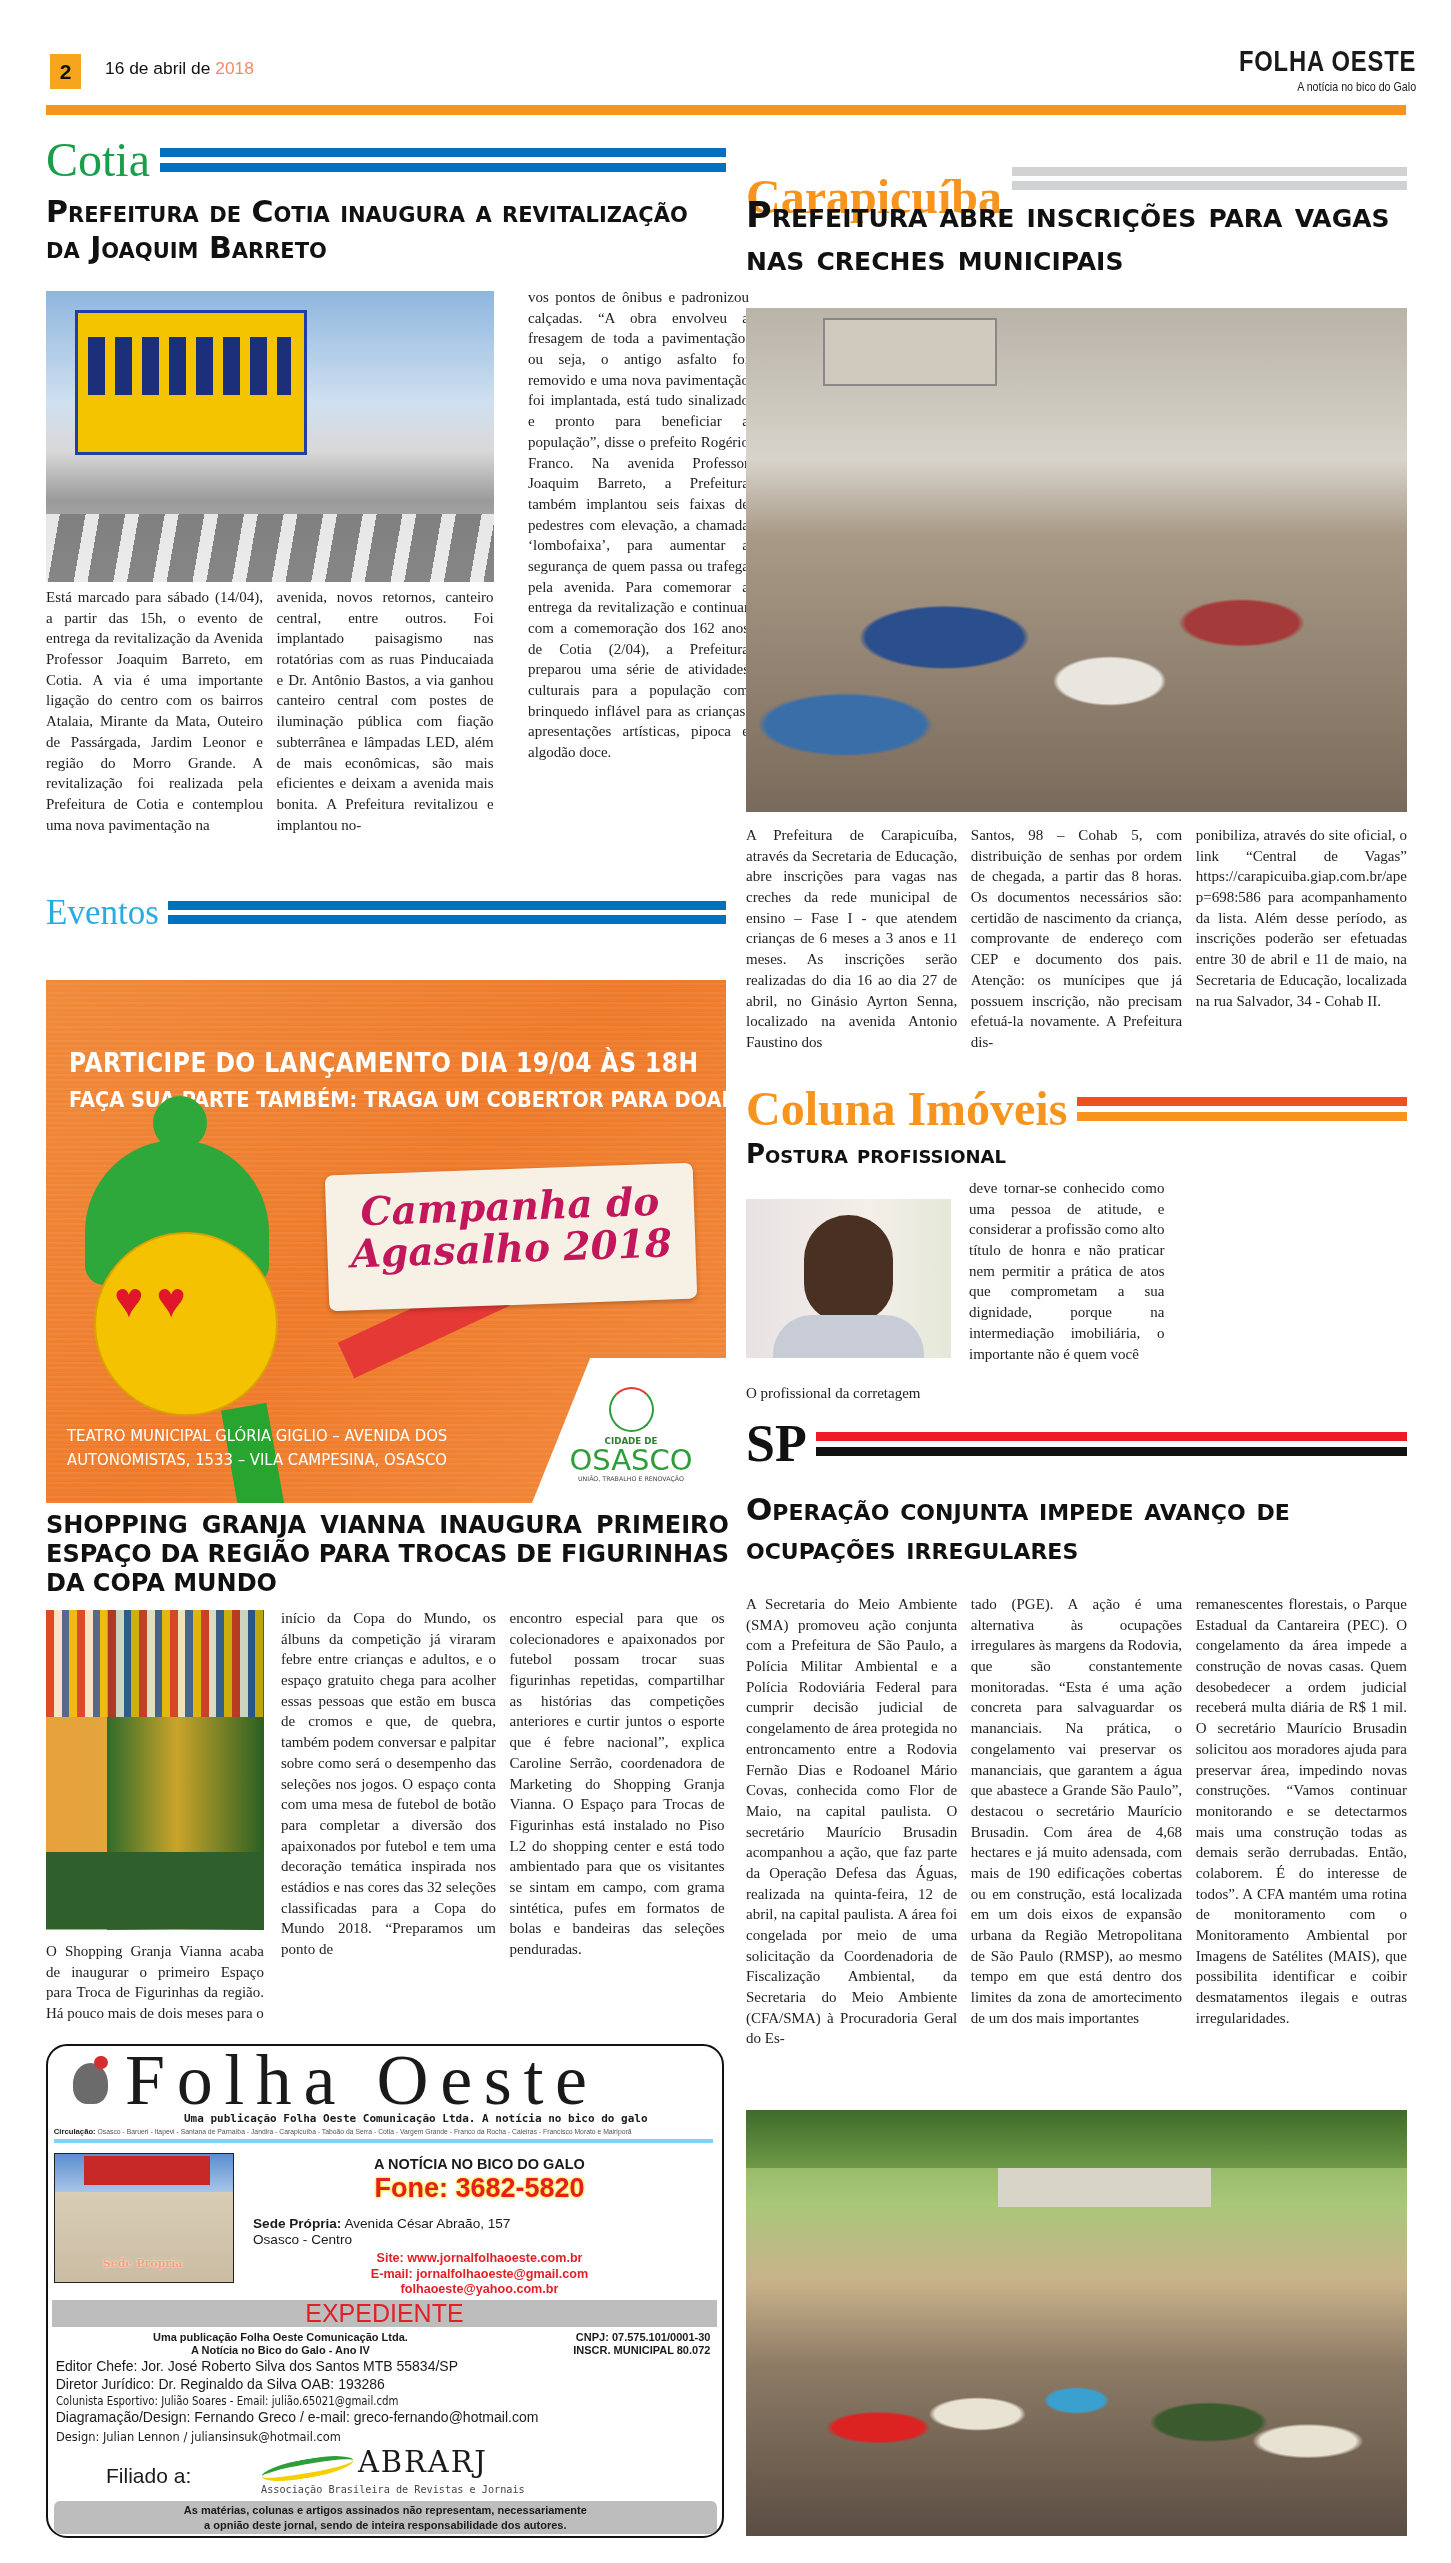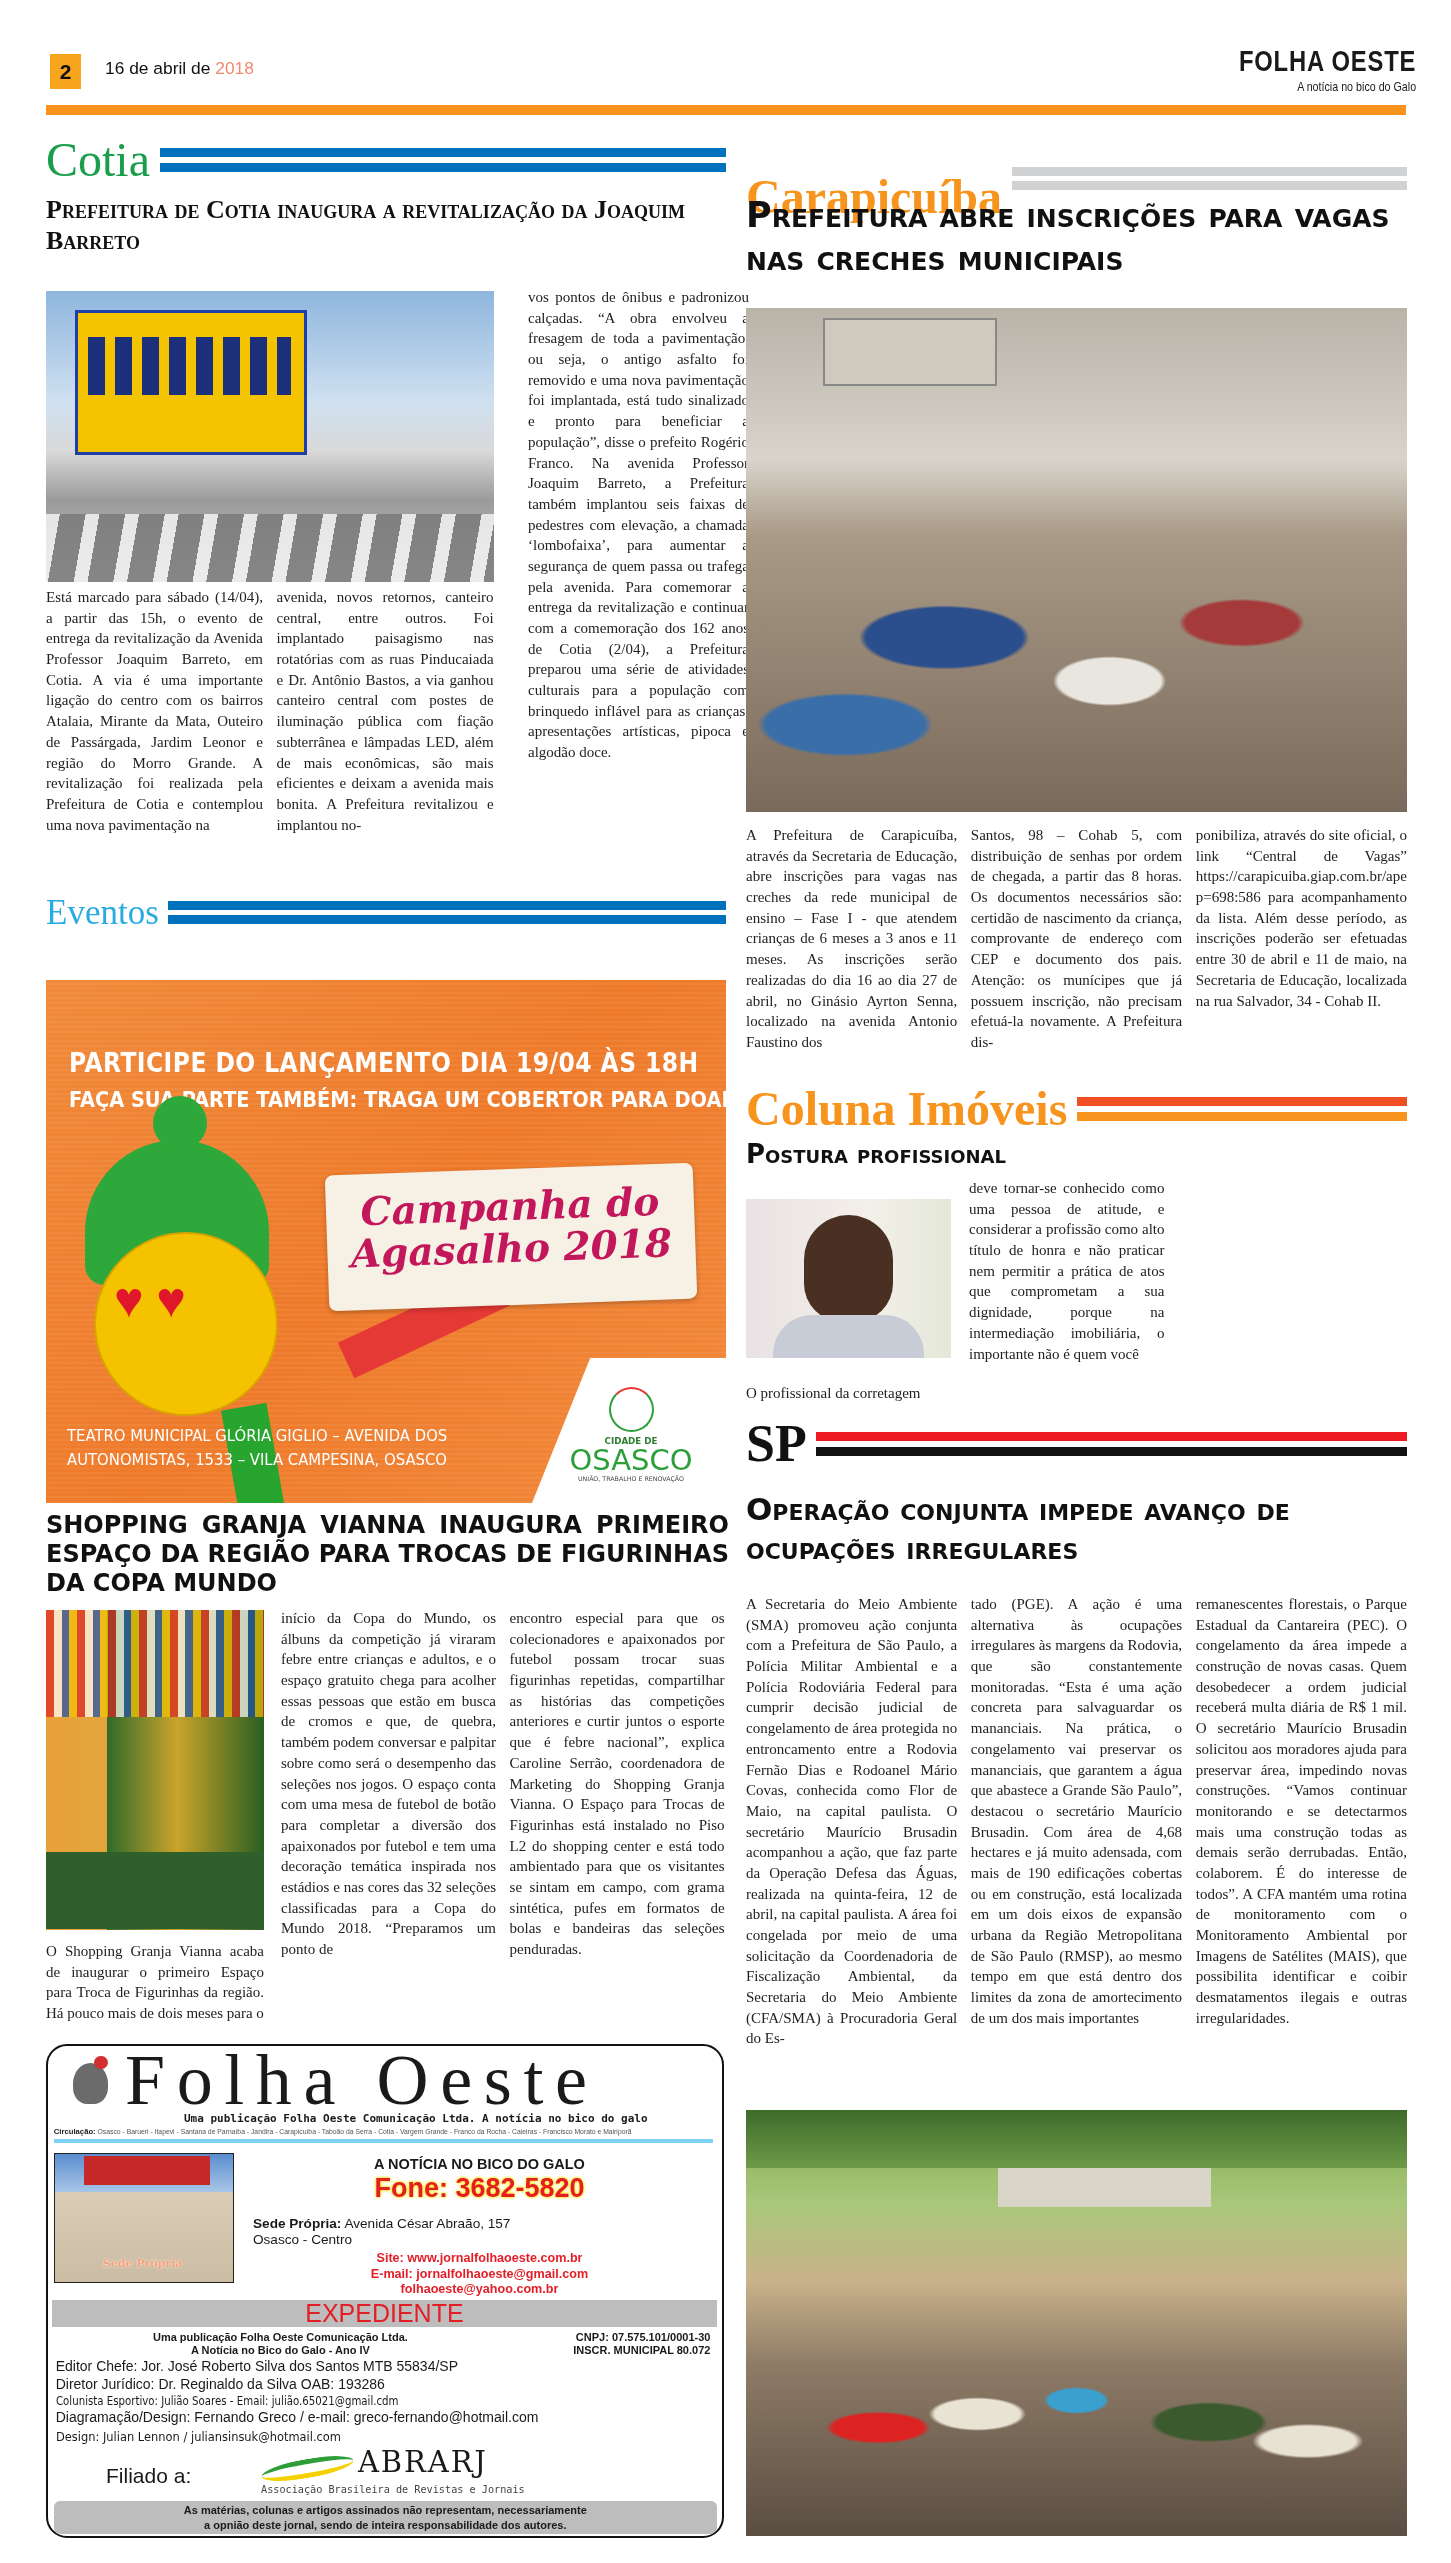--- a/index.html
+++ b/index.html
@@ -45,21 +45,21 @@
 </div>
 <div class="abs top-rule"></div>
 
 <div class="abs sec" style="left:46px;top:136px;width:680px;">
   <span class="name" style="color:#1a9e4b;">Cotia</span>
   <div class="bars">
       <span style="background:#0071bc"></span>
       <span style="background:#0071bc"></span>
     </div>
 </div>
-<div class="abs hl" style="left:46px;top:194px;width:683px;font-size:26px;font-family:Liberation Serif, serif;">Prefeitura de Cotia inaugura a revitalização da Joaquim Barreto</div>
+<div class="abs hl" style="left:46px;top:194px;width:683px;font-size:30px;">Prefeitura de Cotia inaugura a revitalização da Joaquim Barreto</div>
 
 <div class="abs photo" style="left:46px;top:291px;width:448px;height:291px;background:linear-gradient(180deg,#8fb6de 0%,#cfe0f0 38%,#d9d9d9 55%,#9a9a9a 72%,#c8c8c8 100%);">
   <div style="position:absolute;left:29px;top:19.4px;width:232px;height:145px;background:#f5c400;border:3.9px solid #1e3fa6;">
     <div style="position:absolute;left:9.7px;top:24px;width:203px;height:58px;background:repeating-linear-gradient(90deg,#1b2f7a 0 17.4px,#f5c400 17.4px 27px);"></div>
   </div>
   <div style="position:absolute;left:0;top:223px;width:448px;height:68px;background:repeating-linear-gradient(100deg,#f2f2f2 0 13.6px,#7a7a7a 13.6px 39px);opacity:.85;"></div>
 </div>
 
 <div class="abs cols" style="left:46px;top:587px;width:448px;grid-template-columns:217px 217px;">
   <div class="col">Está marcado para sábado (14/04), a partir das 15h, o evento de entrega da revitalização da Avenida Professor Joaquim Barreto, em Cotia. A via é uma importante ligação do centro com os bairros Atalaia, Mirante da Mata, Outeiro de Passárgada, Jardim Leonor e região do Morro Grande. A revitalização foi realizada pela Prefeitura de Cotia e contemplou uma nova pavimentação na</div>

